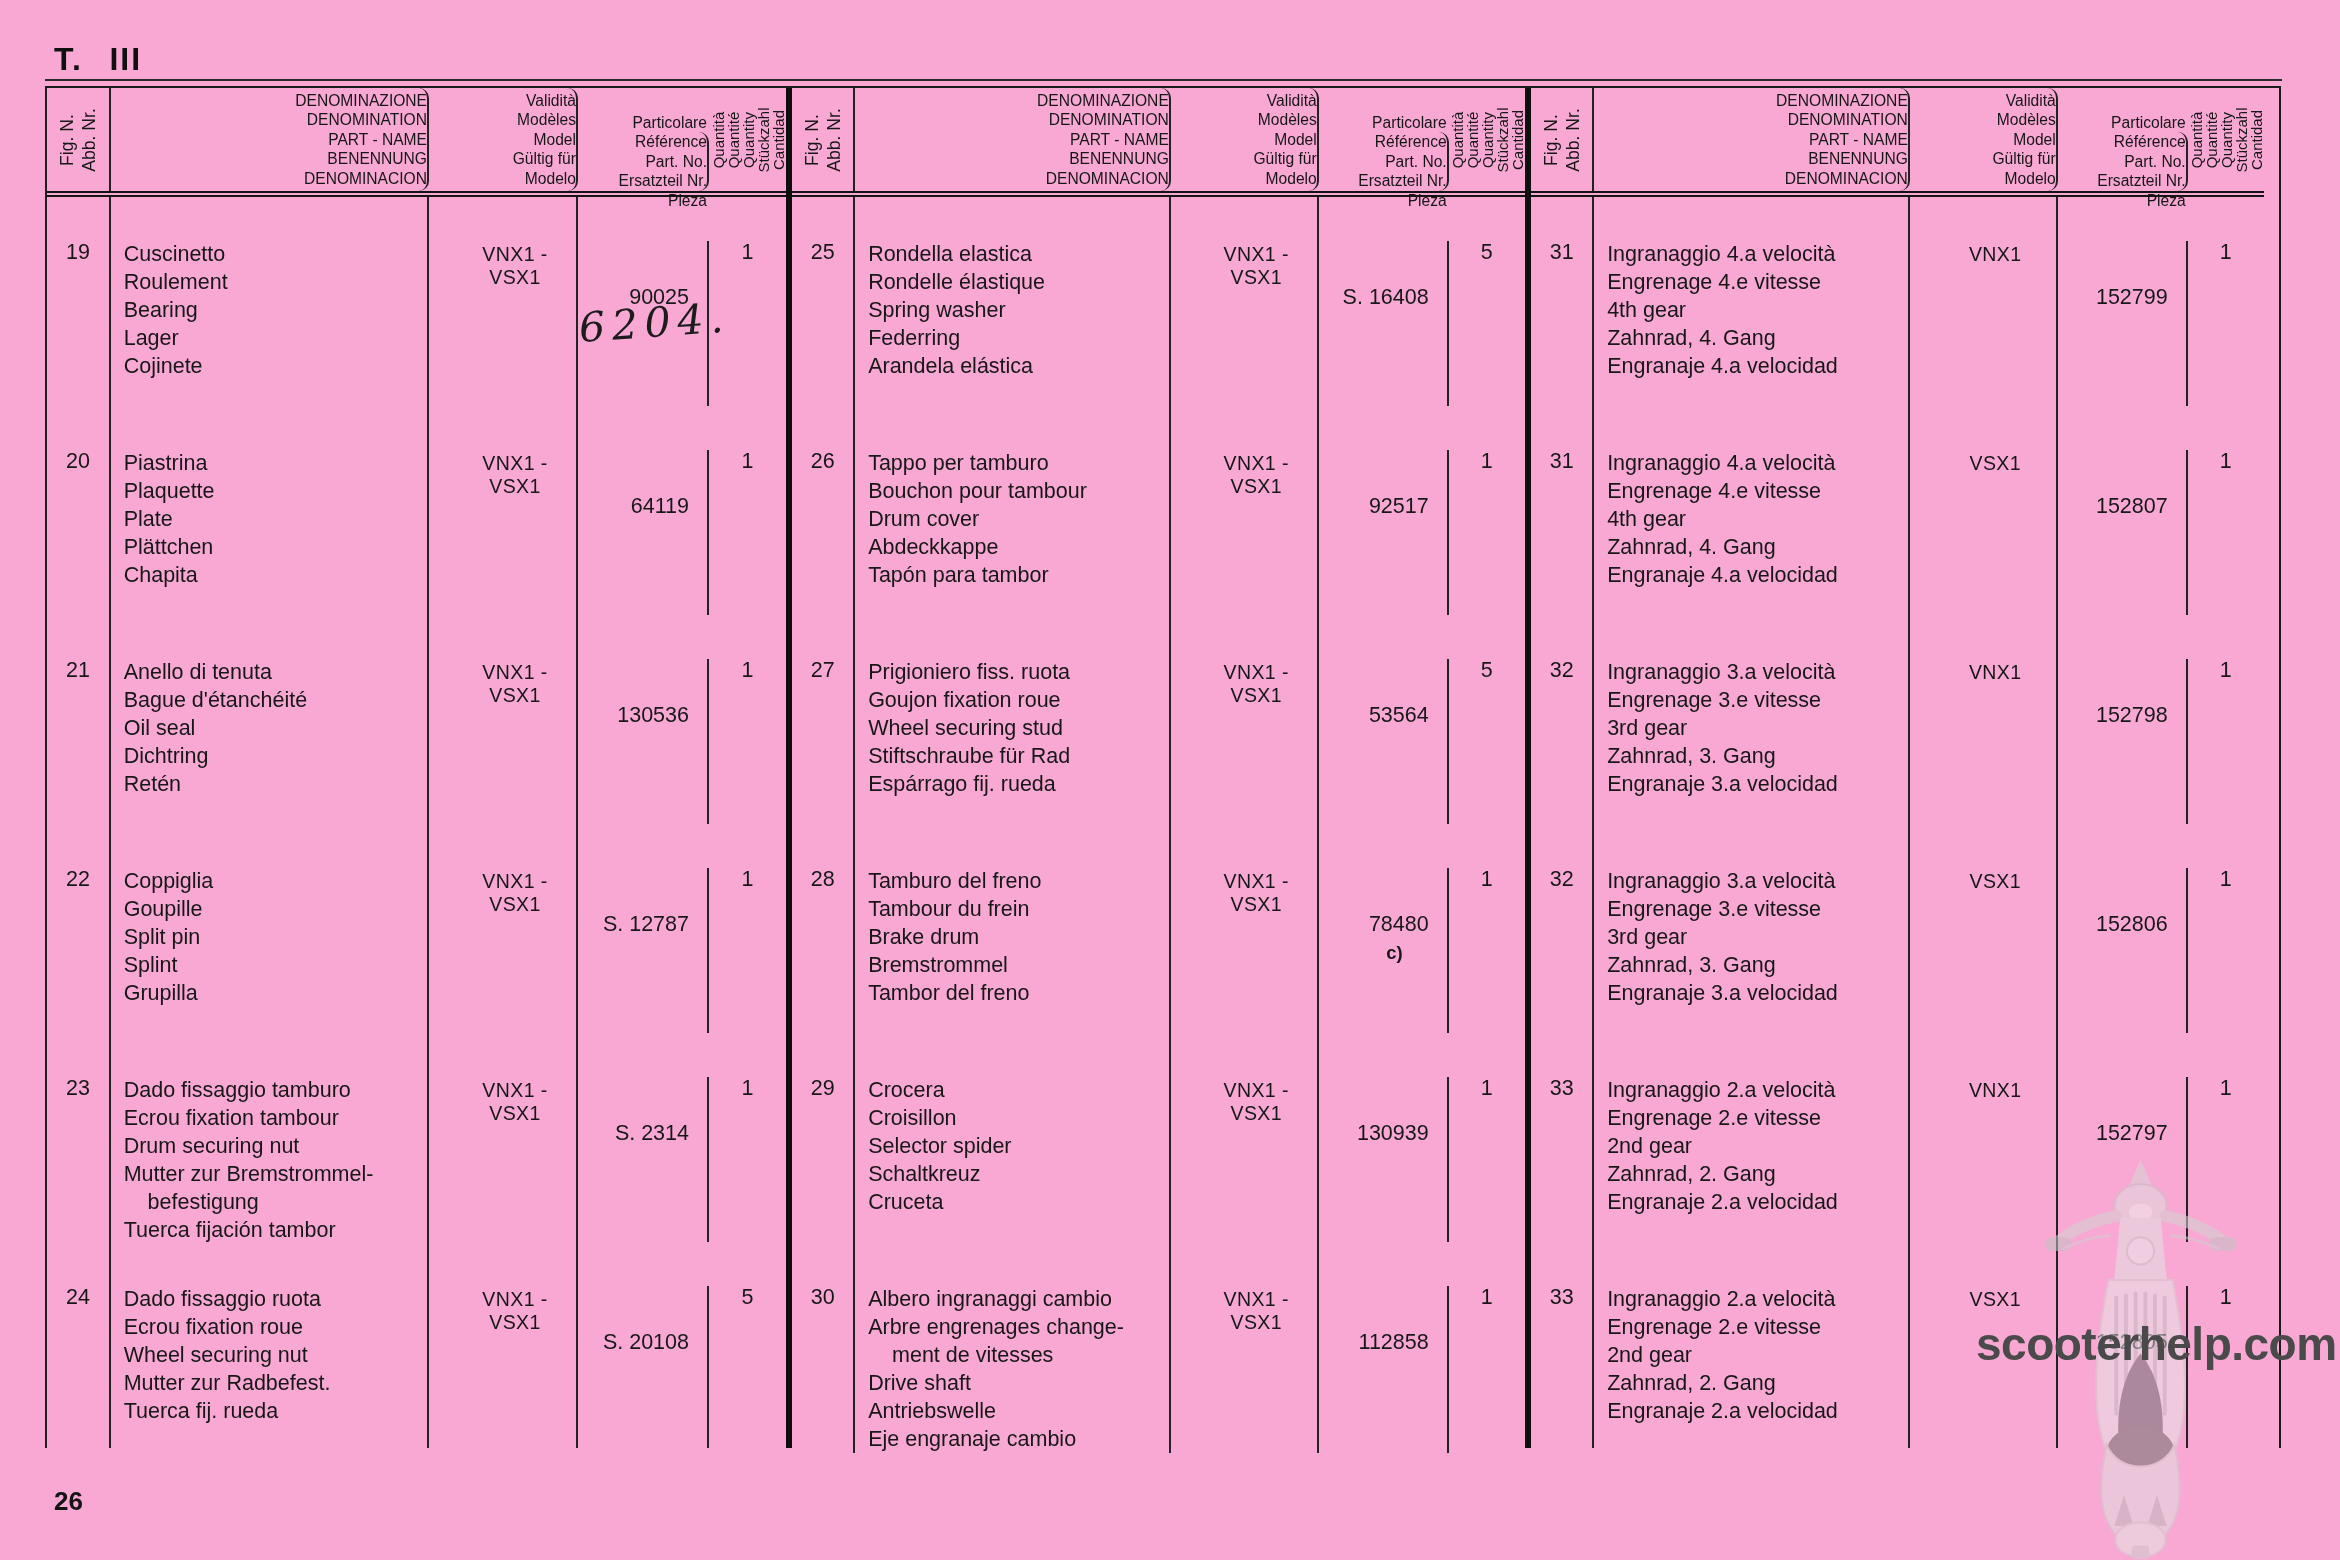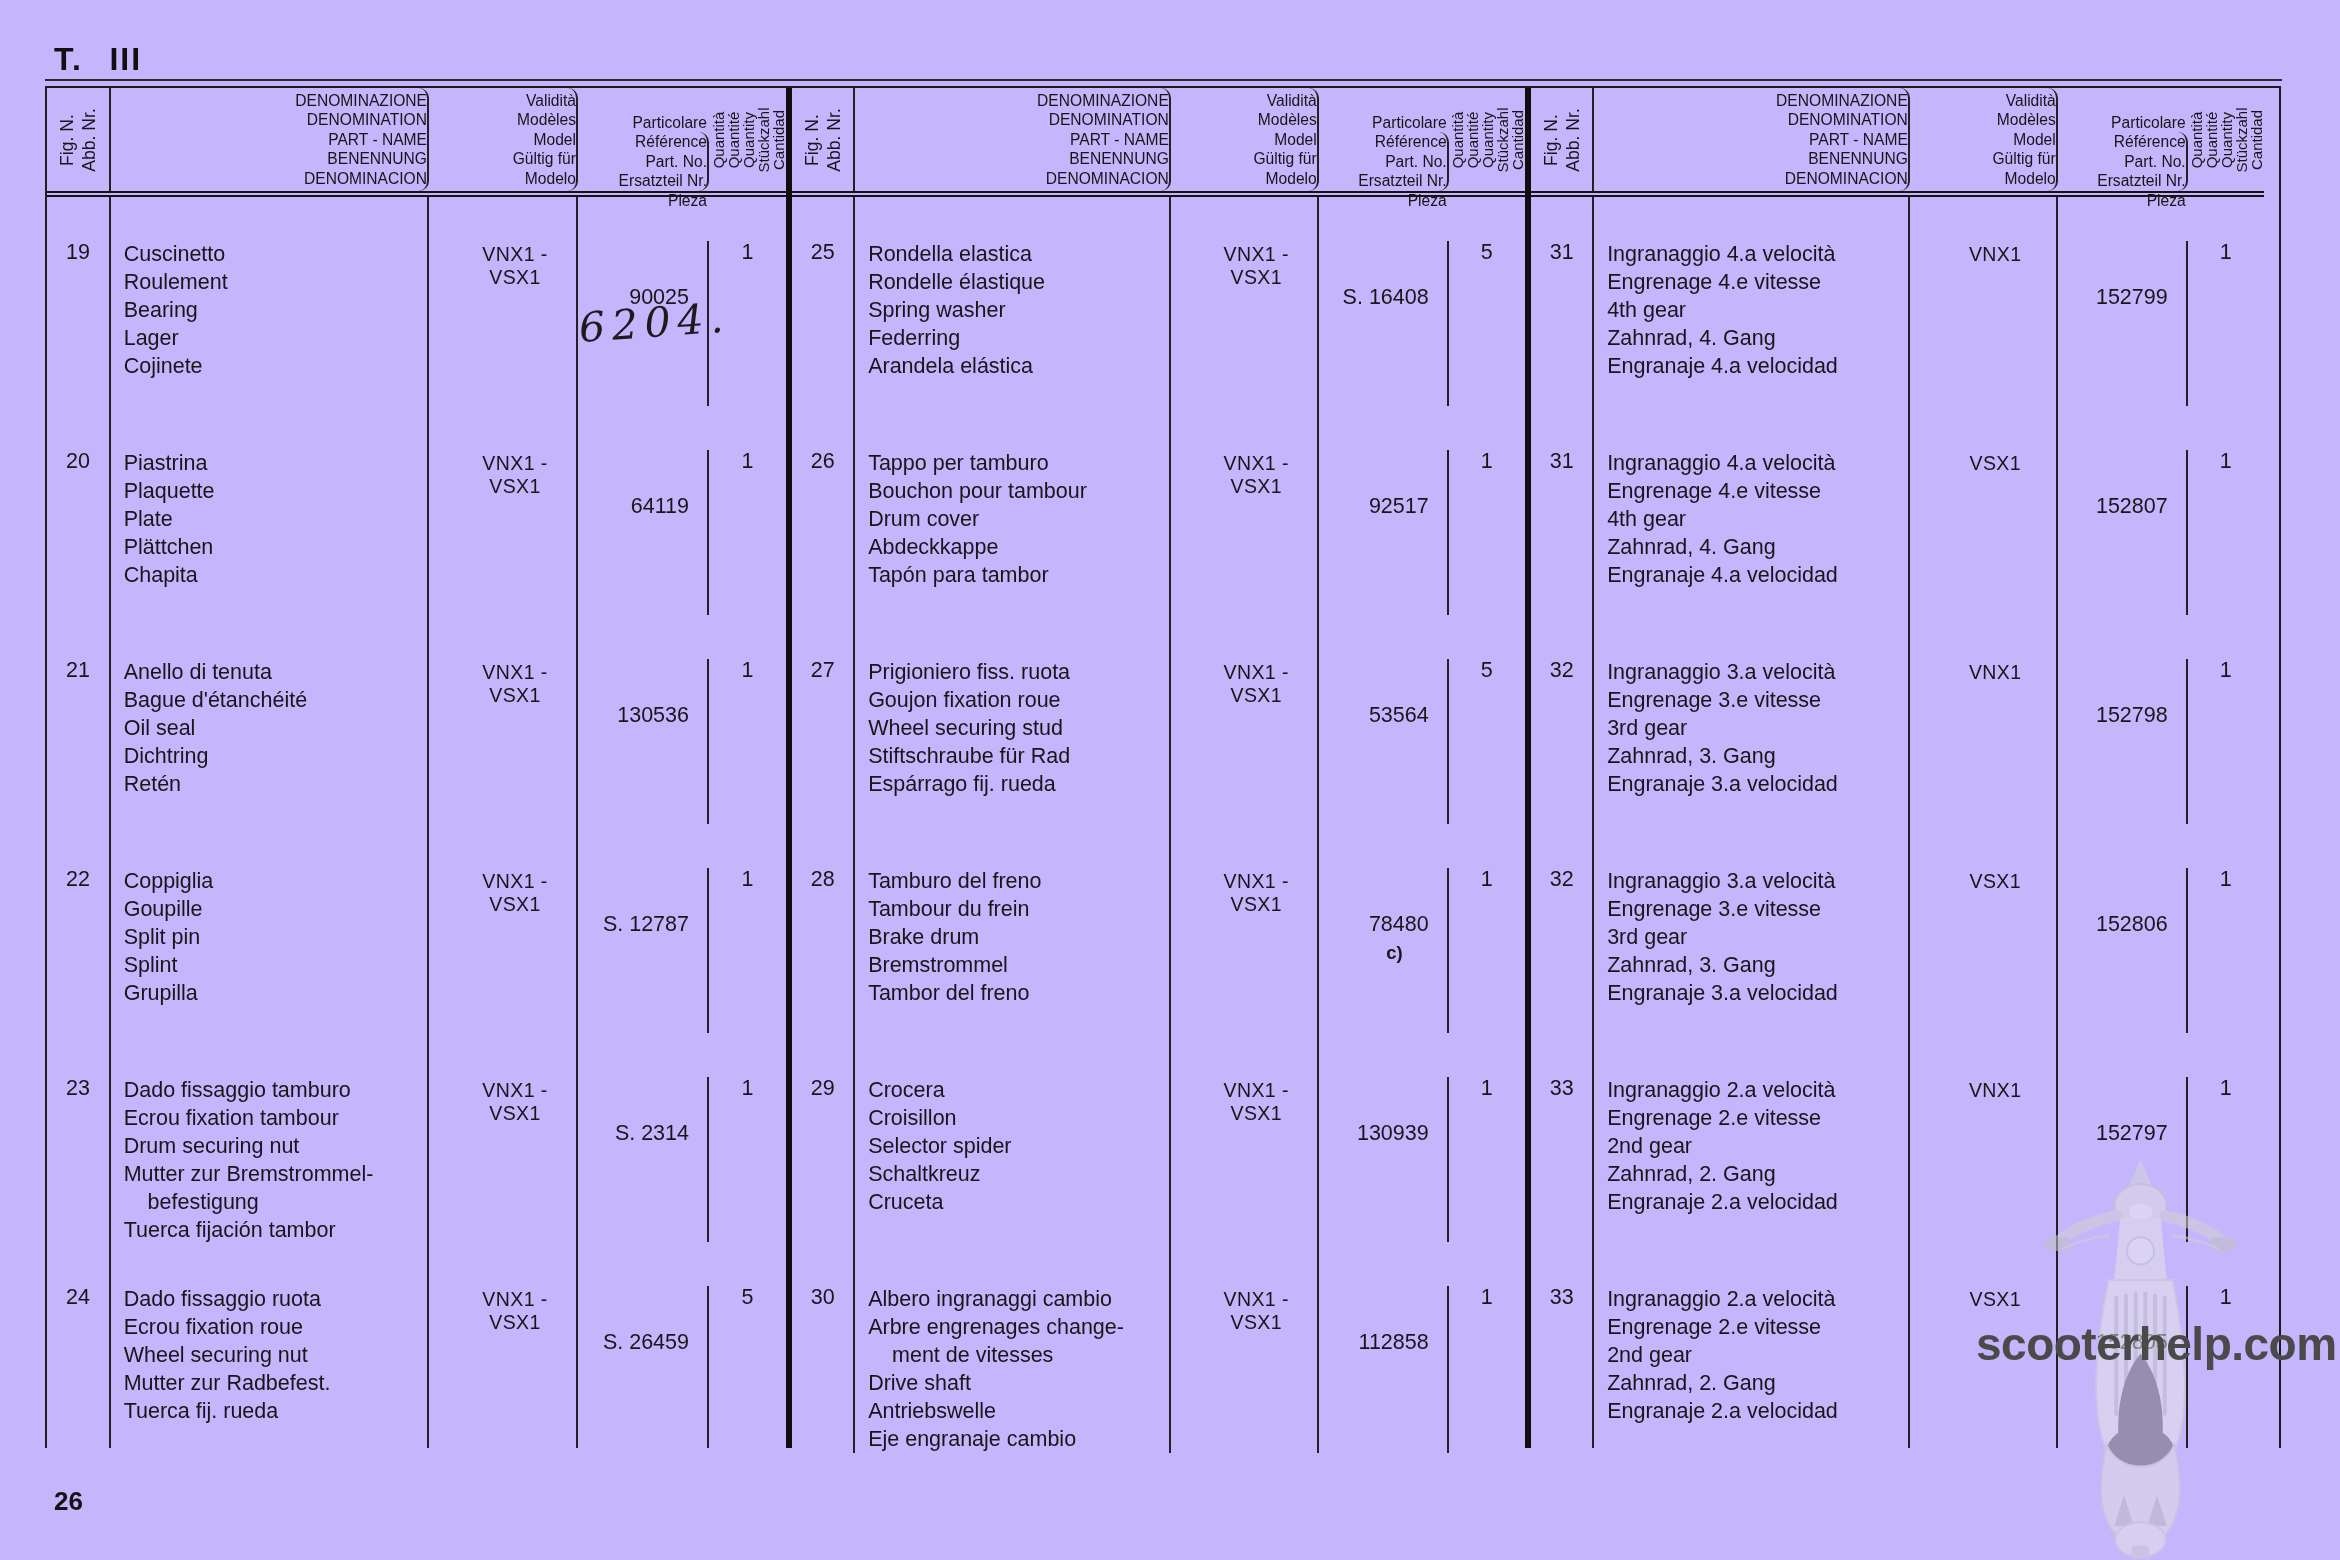--- a/index.html
+++ b/index.html
@@ -5,21 +5,21 @@
   html,body{margin:0;padding:0;}
   body{
     width:2341px;height:1560px;
     background:#f2f2f0;
     font-family:"Liberation Sans", sans-serif;
     color:#1b1b1b;
     -webkit-font-smoothing:antialiased;
   }
   .page{
     position:relative;width:2341px;height:1560px;overflow:hidden;
-    background:#c4b5fd;
+    background:#f9a8d4;
   }
   .page-title{
     position:absolute;left:54px;top:41px;
     font-size:32px;font-weight:bold;letter-spacing:2px;word-spacing:15.6px;color:#101010;
   }
   
   .ptable{
     position:absolute;left:45px;top:86px;width:2236px;height:1362px;
     display:flex;box-sizing:border-box;
     border-top:2.9px solid #1a1a1a;
@@ -197,21 +197,21 @@
   </div>
           <div class="prow">
     <div class="c c-fig d d-fig">24</div>
     <div class="c c-name d d-name">Dado fissaggio ruota
 Ecrou fixation roue
 Wheel securing nut
 Mutter zur Radbefest.
 Tuerca fij. rueda</div>
     <div class="c c-model d d-model">VNX1 - VSX1</div>
     <div class="c c-part d d-part">
-      <span>S. 26459</span>
+      <span>S. 20108</span>
       
       
     </div>
     <div class="c c-qty d d-qty">5</div>
   </div>
         </div>
   </div>
       <div class="pgroup">
     <div class="ghead">
       <div class="c c-fig v-cell">

